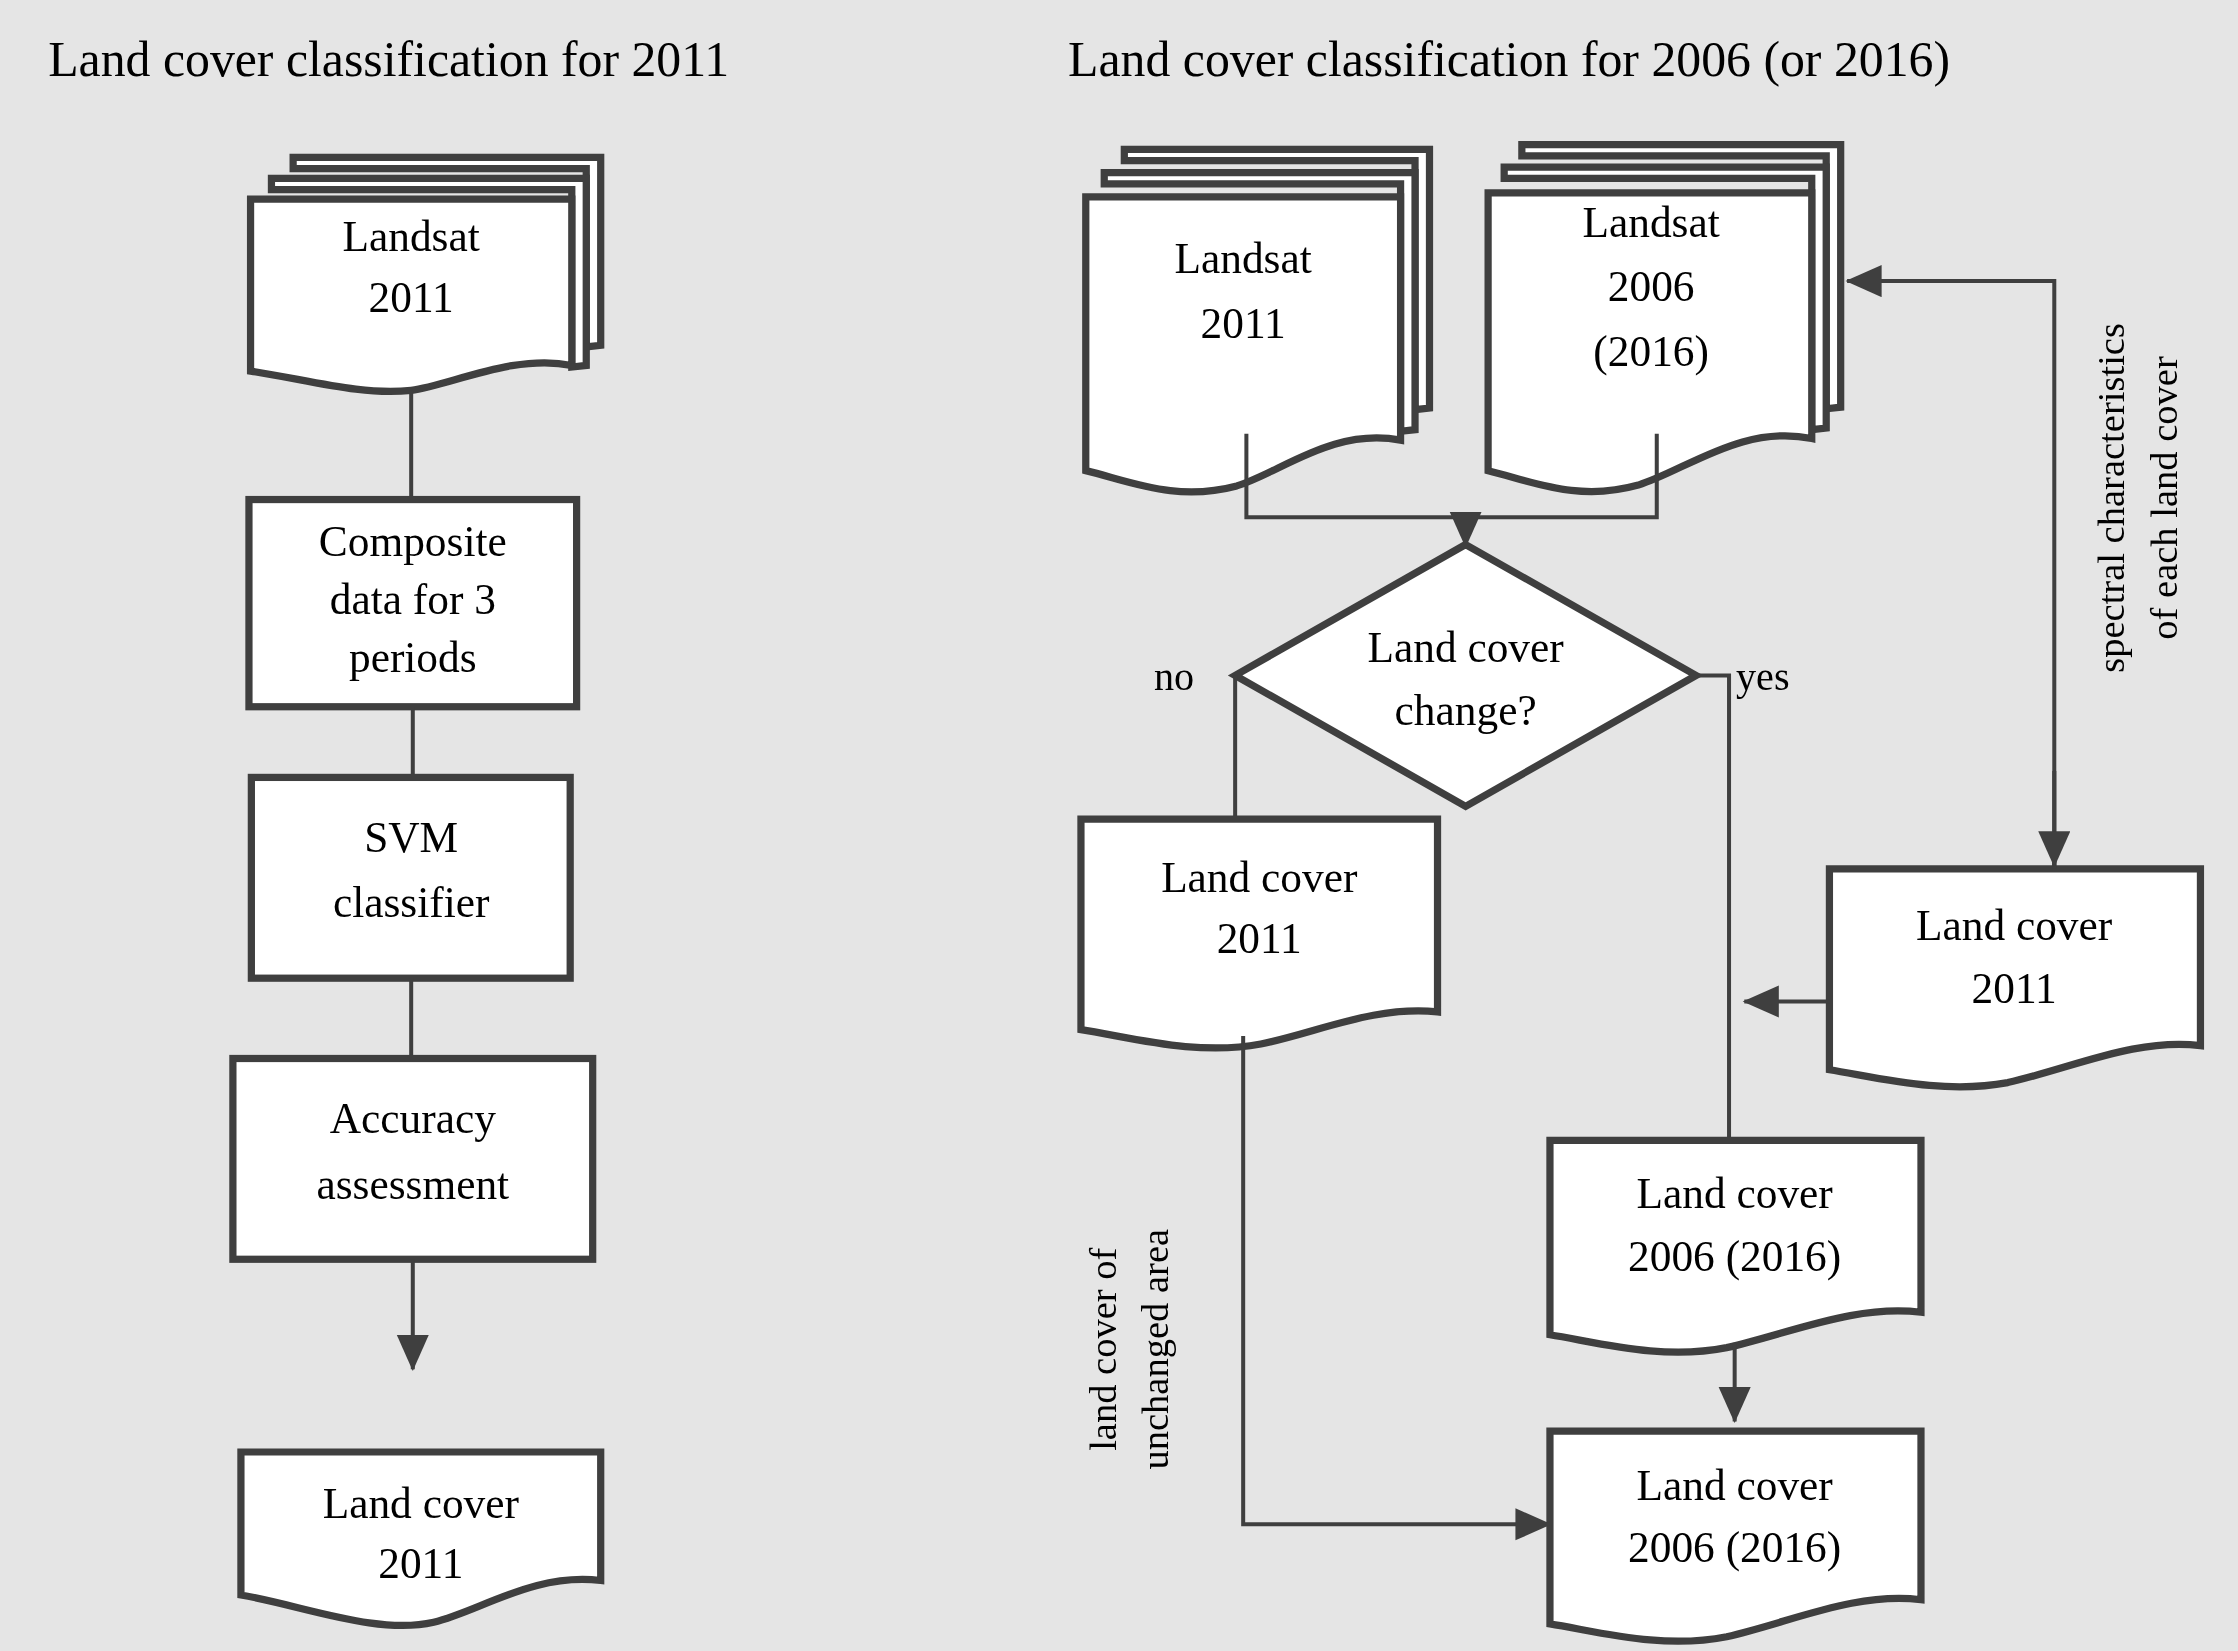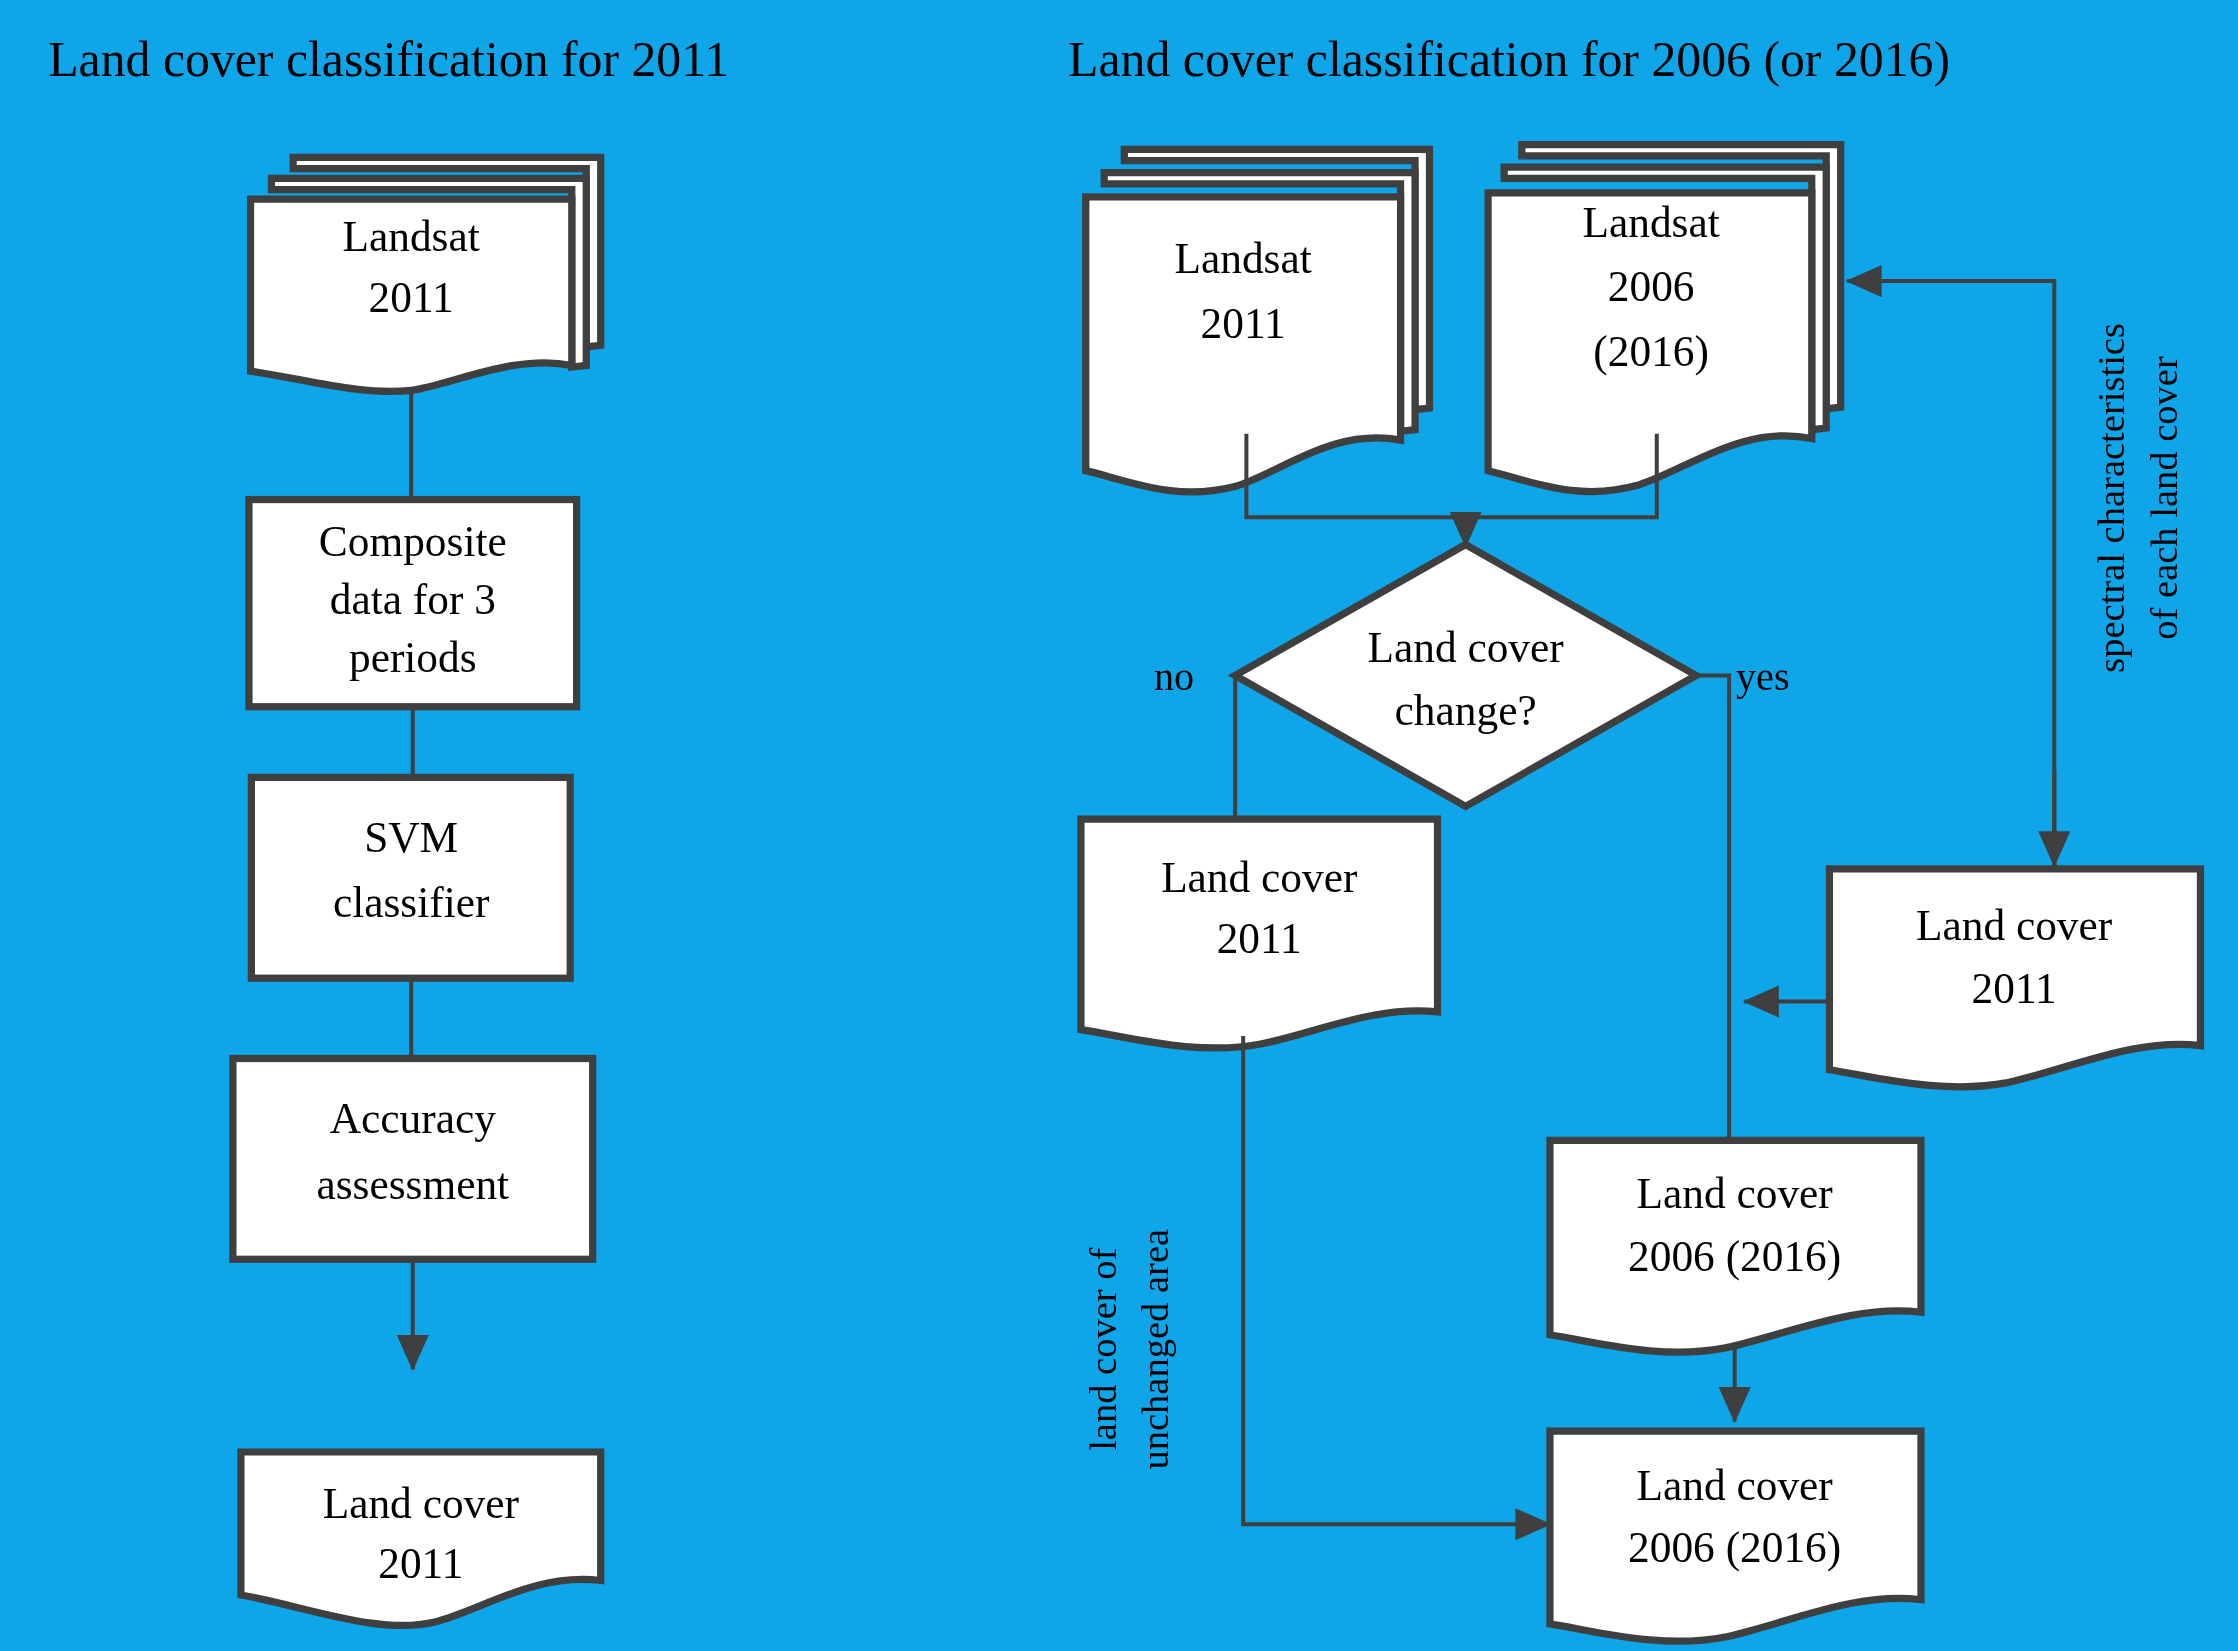--- a/index.html
+++ b/index.html
@@ -4,21 +4,21 @@
 <style>
   html, body {
     margin: 0;
     padding: 0;
     background: #ffffff;
   }
   #root {
     position: relative;
     width: 2239px;
     height: 1652px;
-    background: #0ea5e9;
+    background: #e5e5e5;
     font-family: "Liberation Serif", "DejaVu Serif", serif;
     overflow: hidden;
   }
   svg.canvas {
     position: absolute;
     left: 0;
     top: 0;
     width: 2239px;
     height: 1652px;
   }

